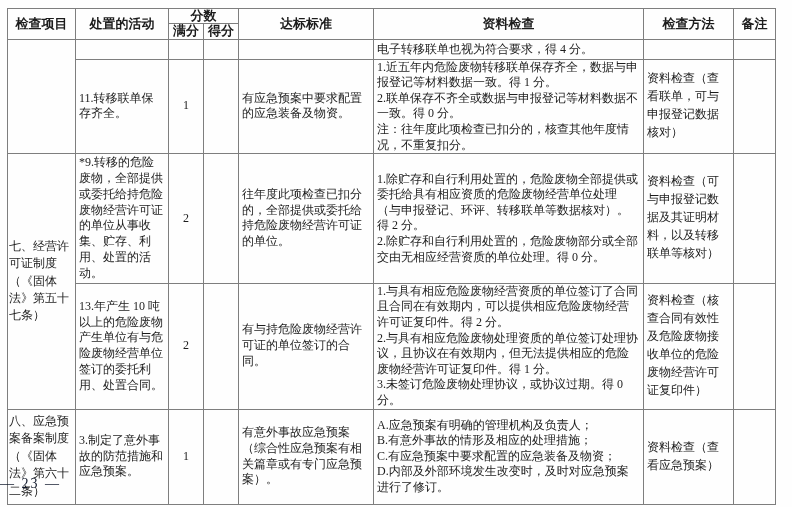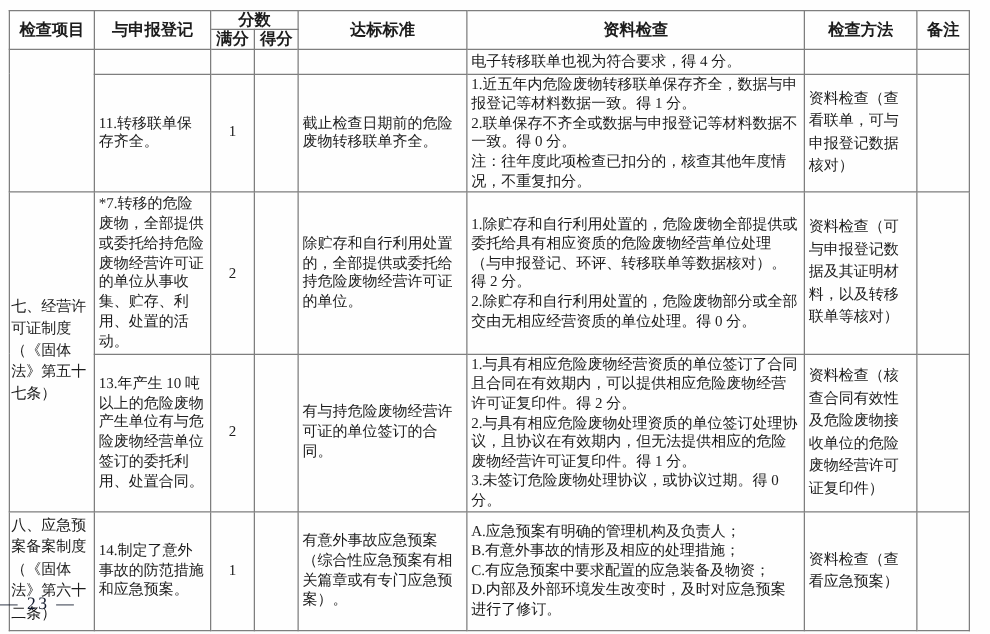--- a/index.html
+++ b/index.html
@@ -36,21 +36,21 @@
     padding:1px 3px;
     text-align:left;
   }
   tr.hdr1{height:15px;}
   tr.hdr2{height:14px;}
   tr.row-a{height:20px;}
   tr.row-b{height:93px;}
   tr.row-c{height:108px;}
   tr.row-d{height:117px;}
   tr.row-e{height:95px;}
-  td.item-cell{padding:1px 1px;line-height:1.45;font-family:Liberation Mono, monospace;}
+  td.item-cell{padding:1px 1px;line-height:1.45;}
   td.score-cell{text-align:center;padding:0;}
   td.rules-cell{white-space:pre-line;padding:0 3px;line-height:1.3;}
   td.thin-cell{line-height:1.1;padding:0 3px;}
   td.method-cell{line-height:1.5;font-family:Liberation Mono, monospace;}
   .page-num{
     position:absolute;left:0;top:476px;width:792px;
     font-size:14px;
     letter-spacing:2px;
     color:#0f172a;
   }
@@ -67,21 +67,21 @@
       <col style="width:35px">
       <col style="width:35px">
       <col style="width:135px">
       <col style="width:270px">
       <col style="width:90px">
       <col style="width:42px">
     </colgroup>
     <thead>
       <tr class="hdr1">
         <th rowspan="2">检查项目</th>
-        <th rowspan="2">与申报登记</th>
+        <th rowspan="2">处置的活动</th>
         <th colspan="2">分数</th>
         <th rowspan="2">达标标准</th>
         <th rowspan="2">资料检查</th>
         <th rowspan="2">检查方法</th>
         <th rowspan="2">备注</th>
       </tr>
       <tr class="hdr2">
         <th>满分</th>
         <th>得分</th>
       </tr>
@@ -94,52 +94,52 @@
         <td class="score-cell"></td>
         <td class="thin-cell"></td>
         <td class="rules-cell thin-cell">电子转移联单也视为符合要求，得 4 分。</td>
         <td class="thin-cell"></td>
         <td class="thin-cell"></td>
       </tr>
       <tr class="row-b">
         <td>11.转移联单保存齐全。</td>
         <td class="score-cell">1</td>
         <td class="score-cell"></td>
-        <td>截止检查日期前的危险废物转移联单齐全。</td>
+        <td>有应急预案中要求配置的应急装备及物资。</td>
         <td class="rules-cell">1.近五年内危险废物转移联单保存齐全，数据与申报登记等材料数据一致。得 1 分。
 2.联单保存不齐全或数据与申报登记等材料数据不一致。得 0 分。
 注：往年度此项检查已扣分的，核查其他年度情况，不重复扣分。</td>
         <td class="method-cell">资料检查（查看联单，可与申报登记数据核对）</td>
         <td></td>
       </tr>
       <tr class="row-c">
         <td rowspan="2" class="item-cell">七、经营许可证制度（《固体法》第五十七条）</td>
-        <td>*7.转移的危险废物，全部提供或委托给持危险废物经营许可证的单位从事收集、贮存、利用、处置的活动。</td>
+        <td>*9.转移的危险废物，全部提供或委托给持危险废物经营许可证的单位从事收集、贮存、利用、处置的活动。</td>
         <td class="score-cell">2</td>
         <td class="score-cell"></td>
-        <td>除贮存和自行利用处置的，全部提供或委托给持危险废物经营许可证的单位。</td>
+        <td>往年度此项检查已扣分的，全部提供或委托给持危险废物经营许可证的单位。</td>
         <td class="rules-cell">1.除贮存和自行利用处置的，危险废物全部提供或委托给具有相应资质的危险废物经营单位处理（与申报登记、环评、转移联单等数据核对）。得 2 分。
 2.除贮存和自行利用处置的，危险废物部分或全部交由无相应经营资质的单位处理。得 0 分。</td>
         <td class="method-cell">资料检查（可与申报登记数据及其证明材料，以及转移联单等核对）</td>
         <td></td>
       </tr>
       <tr class="row-d">
         <td>13.年产生 10 吨以上的危险废物产生单位有与危险废物经营单位签订的委托利用、处置合同。</td>
         <td class="score-cell">2</td>
         <td class="score-cell"></td>
         <td>有与持危险废物经营许可证的单位签订的合同。</td>
         <td class="rules-cell">1.与具有相应危险废物经营资质的单位签订了合同且合同在有效期内，可以提供相应危险废物经营许可证复印件。得 2 分。
 2.与具有相应危险废物处理资质的单位签订处理协议，且协议在有效期内，但无法提供相应的危险废物经营许可证复印件。得 1 分。
 3.未签订危险废物处理协议，或协议过期。得 0 分。</td>
         <td class="method-cell">资料检查（核查合同有效性及危险废物接收单位的危险废物经营许可证复印件）</td>
         <td></td>
       </tr>
       <tr class="row-e">
         <td class="item-cell">八、应急预案备案制度（《固体法》第六十二条）</td>
-        <td>14.制定了意外事故的防范措施和应急预案。</td>
+        <td>3.制定了意外事故的防范措施和应急预案。</td>
         <td class="score-cell">1</td>
         <td class="score-cell"></td>
         <td>有意外事故应急预案（综合性应急预案有相关篇章或有专门应急预案）。</td>
         <td class="rules-cell">A.应急预案有明确的管理机构及负责人；
 B.有意外事故的情形及相应的处理措施；
 C.有应急预案中要求配置的应急装备及物资；
 D.内部及外部环境发生改变时，及时对应急预案进行了修订。</td>
         <td class="method-cell">资料检查（查看应急预案）</td>
         <td></td>
       </tr>

